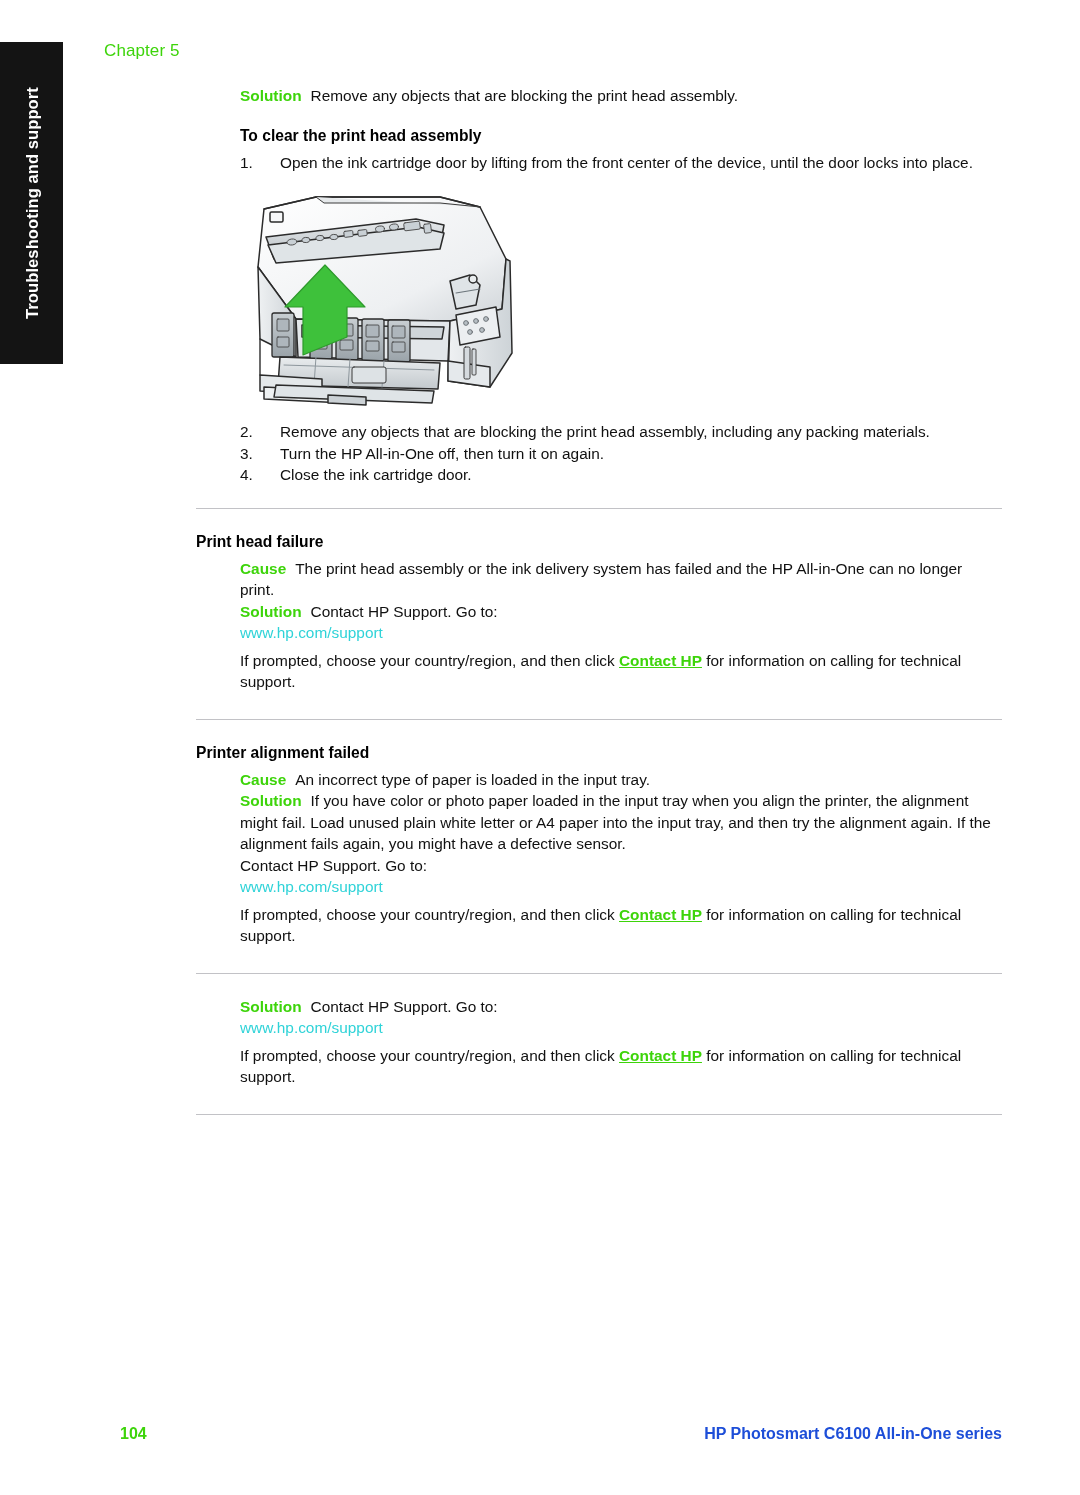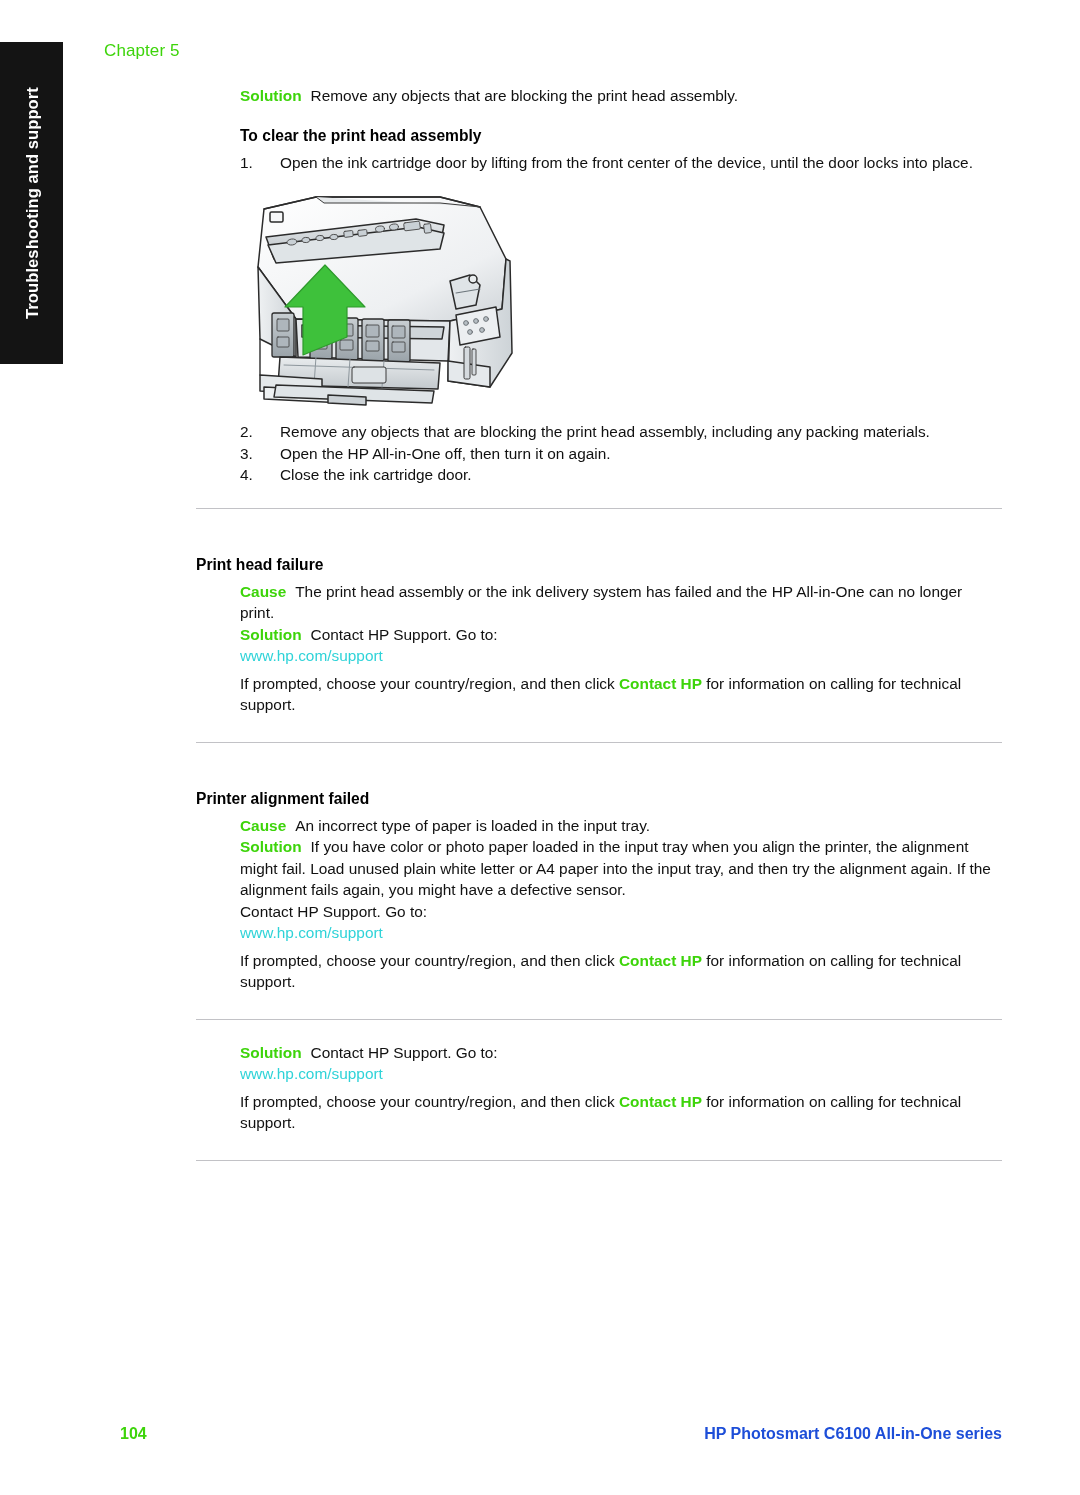--- a/index.html
+++ b/index.html
@@ -73,40 +73,40 @@
     color: #3dd40a;
     font-weight: bold;
   }
   .lead-gap { display: inline-block; width: 9px; }
 
   .sec-title {
     font-size: 15.6px;
     font-weight: bold;
     color: #000000;
     line-height: 21px;
-    margin-top: 23px;
   }
 
   .sub-title {
     font-size: 15.6px;
     font-weight: bold;
     color: #000000;
     line-height: 21px;
     margin-left: 44px;
   }
 
   .link {
     color: #2fd3d8;
     font-size: 15.4px;
     line-height: 21.5px;
   }
 
   .inline-green {
     color: #3dd40a;
     font-weight: bold;
+    text-decoration: underline;
   }
 
   
   ol.steps {
     list-style: none;
     margin: 0;
     padding: 0;
     margin-left: 44px;
   }
   ol.steps > li {
@@ -318,21 +318,21 @@
       </svg>
     </div>
 
     <div class="spacer-10"></div>
 
     <ol class="steps">
       <li>
         <span class="num">2.</span><span>Remove any objects that are blocking the print head assembly, including any packing materials.</span>
       </li>
       <li>
-        <span class="num">3.</span><span>Open the HP All-in-One off, then turn it on again.</span>
+        <span class="num">3.</span><span>Turn the HP All-in-One off, then turn it on again.</span>
       </li>
       <li>
         <span class="num">4.</span><span>Close the ink cartridge door.</span>
       </li>
     </ol>
 
     <div class="spacer-22"></div>
     <div class="divider"></div>
     <div class="spacer-22"></div>
 

